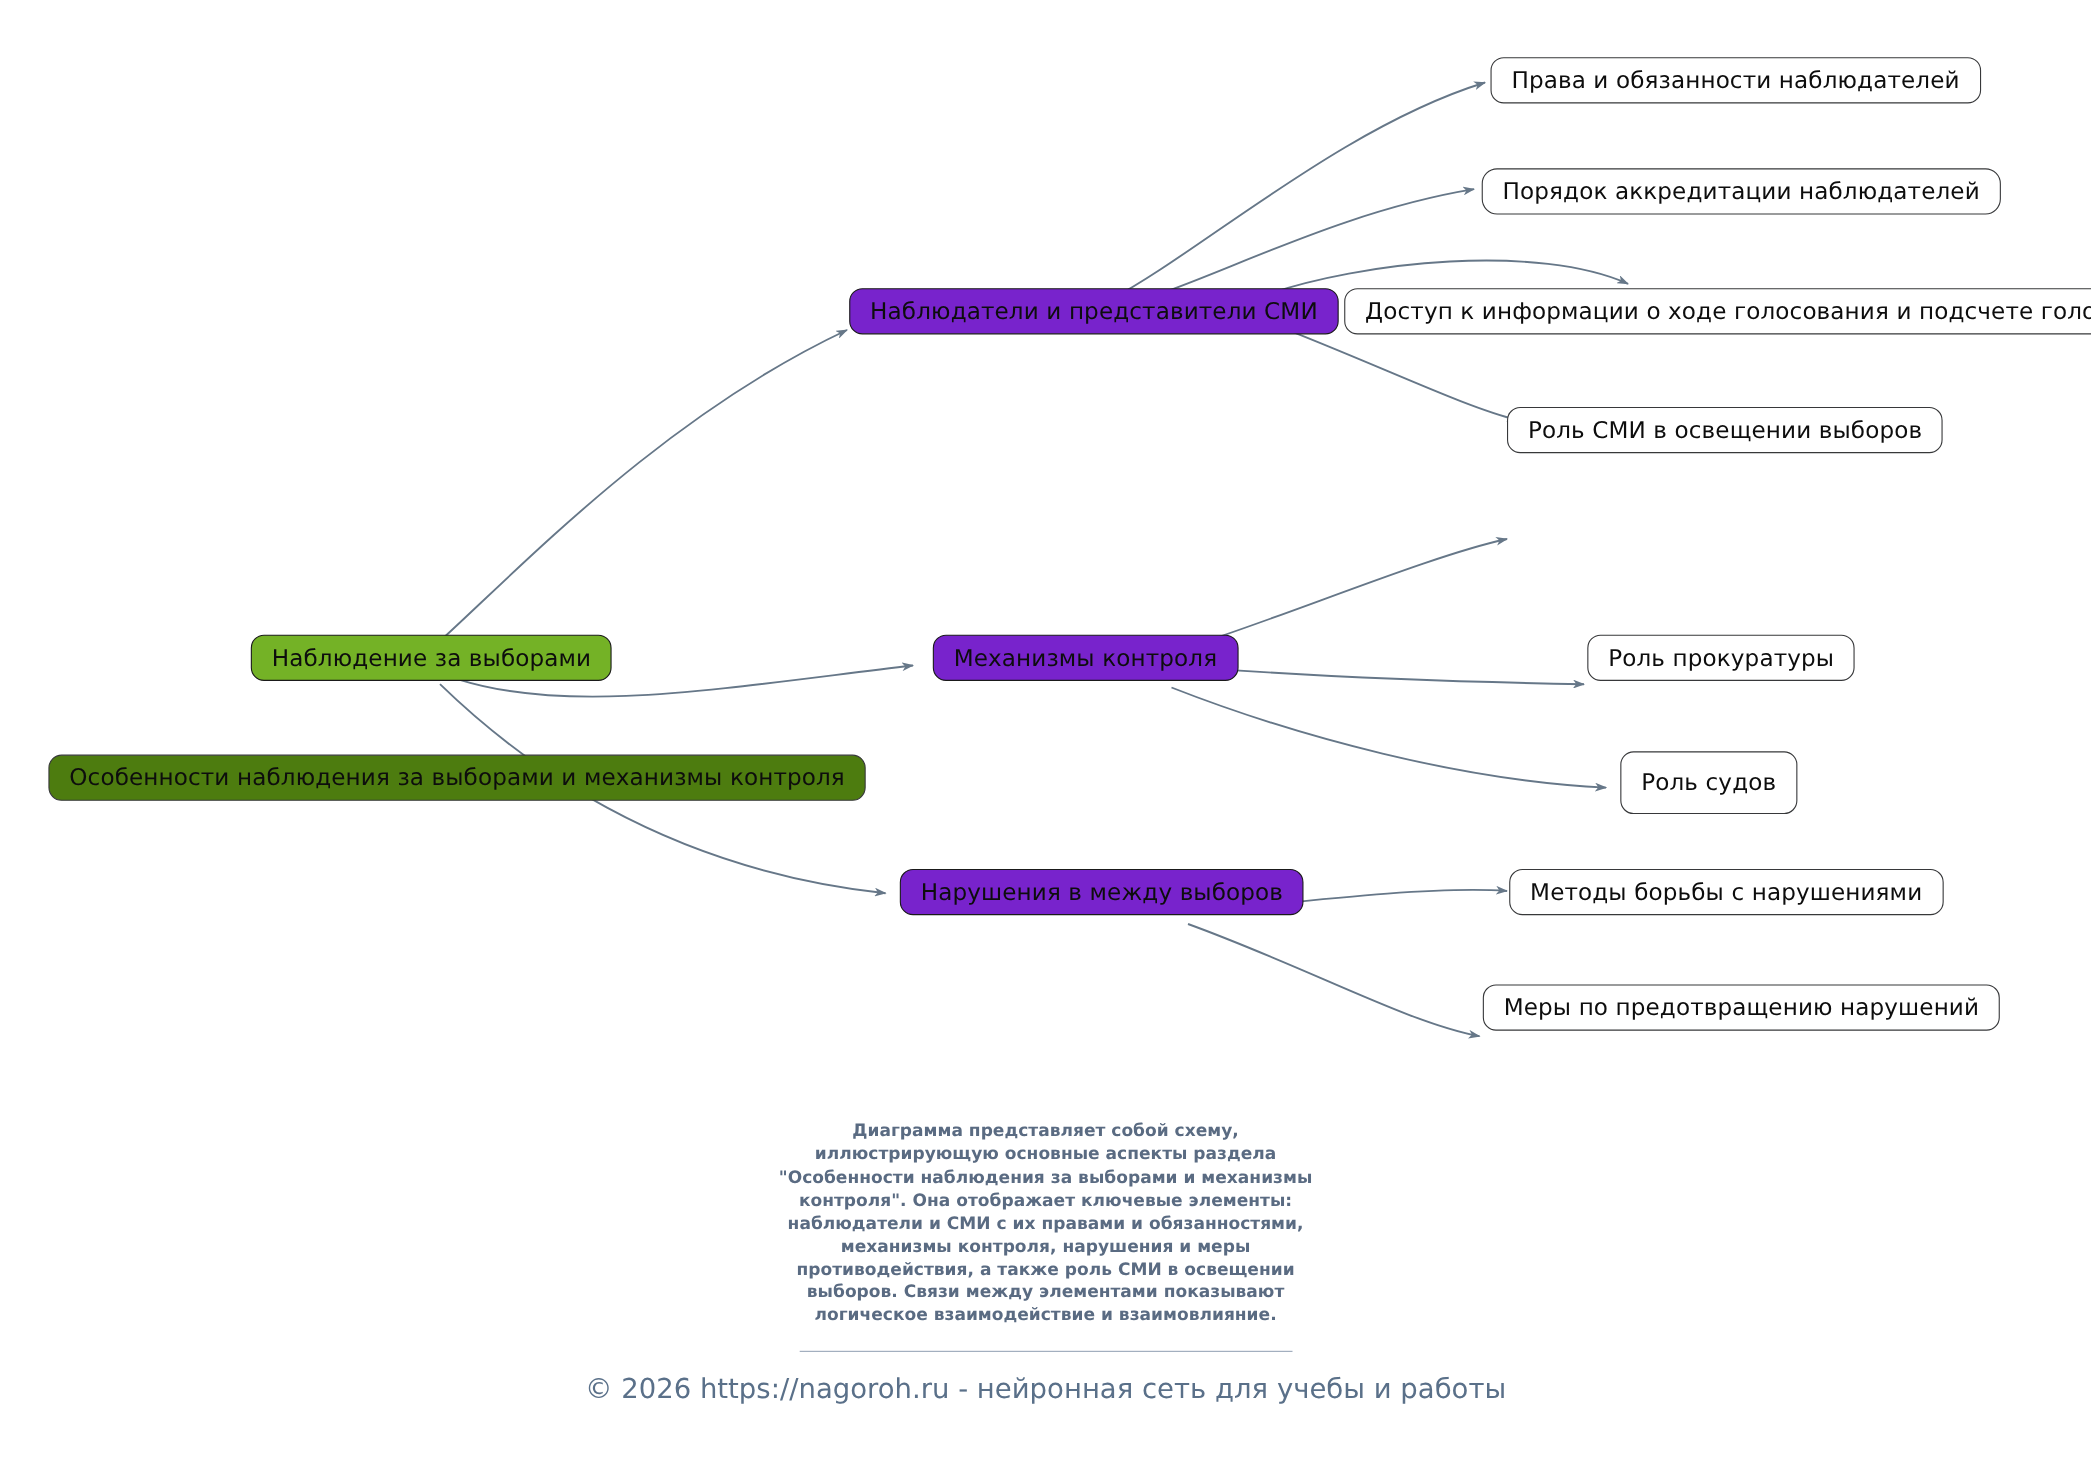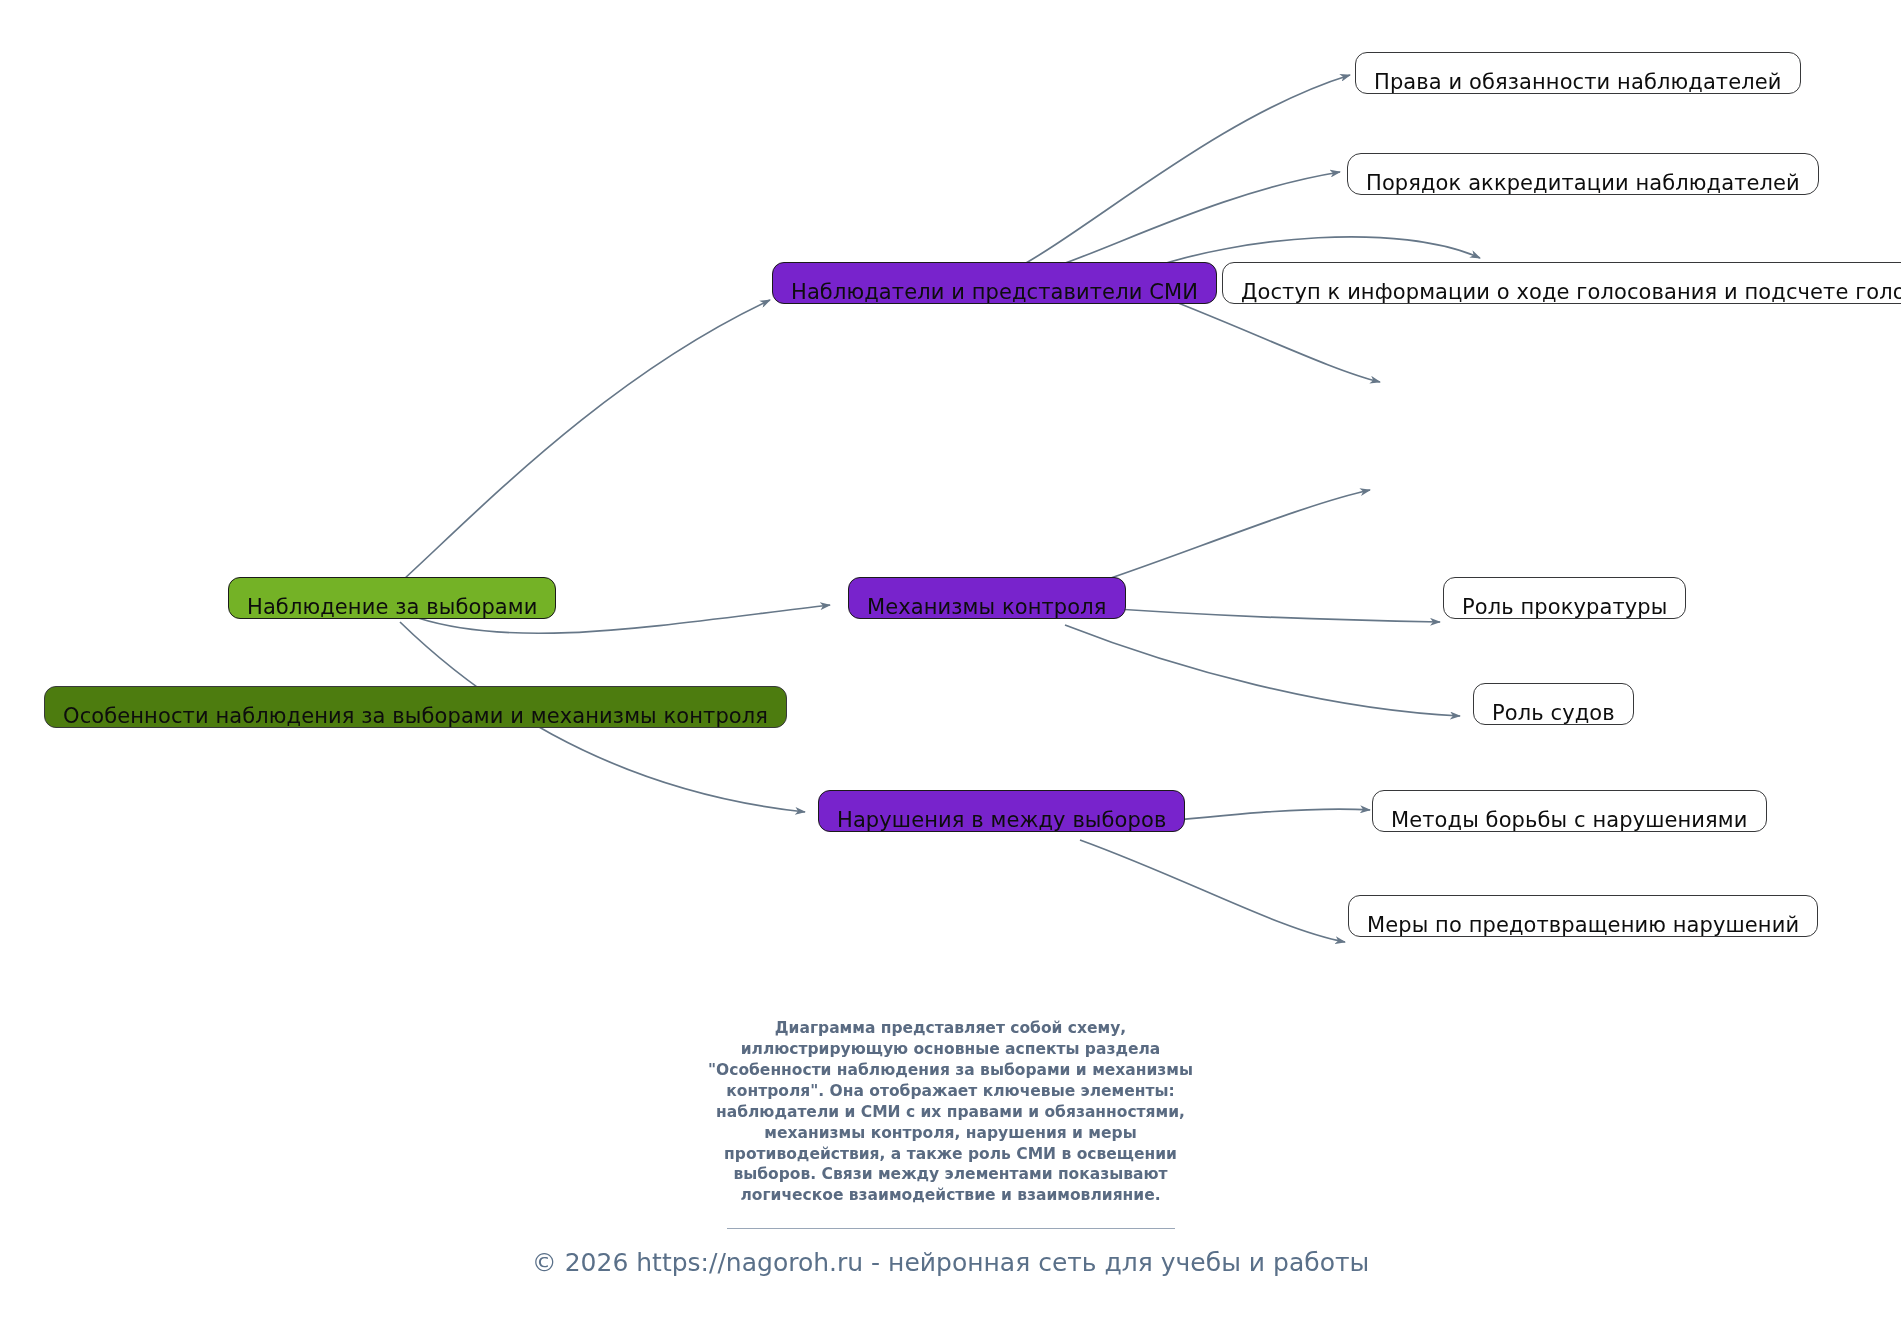--- a/index.html
+++ b/index.html
@@ -29,21 +29,21 @@
     top: 0;
     width: 1901px;
     height: 1333px;
     pointer-events: none;
   }
 
   .node {
     position: absolute;
     box-sizing: border-box;
     display: flex;
-    align-items: flex-end;
+    align-items: center;
     justify-content: center;
     white-space: nowrap;
     border-radius: 12px;
     font-size: 21px;
     line-height: 1;
     letter-spacing: 0.1px;
     padding: 0 18px;
   }
 
   .node-root {
@@ -161,27 +161,30 @@
   </div>
 
   <div class="node node-leaf" style="left:1347px; top:153px; height:42px;border-radius:14px;">
     <span>Порядок аккредитации наблюдателей</span>
   </div>
 
   <div class="node node-leaf" style="left:1222px; top:262px; height:42px;">
     <span>Доступ к информации о ходе голосования и подсчете голосов</span>
   </div>
 
+  <div class="node node-leaf" style="left:1370px; top:370px; height:42px;">
+    <span>Роль СМИ в освещении выборов</span>
+  </div>
 
 
   <div class="node node-leaf" style="left:1443px; top:577px; height:42px;">
     <span>Роль прокуратуры</span>
   </div>
 
-  <div class="node node-leaf" style="left:1473px; top:683px; height:42px;">
+  <div class="node node-leaf" style="left:1473px; top:683px; height:57px;">
     <span>Роль судов</span>
   </div>
 
   <div class="node node-leaf" style="left:1372px; top:790px; height:42px;">
     <span>Методы борьбы с нарушениями</span>
   </div>
 
   <div class="node node-leaf" style="left:1348px; top:895px; height:42px;">
     <span>Меры по предотвращению нарушений</span>
   </div>

